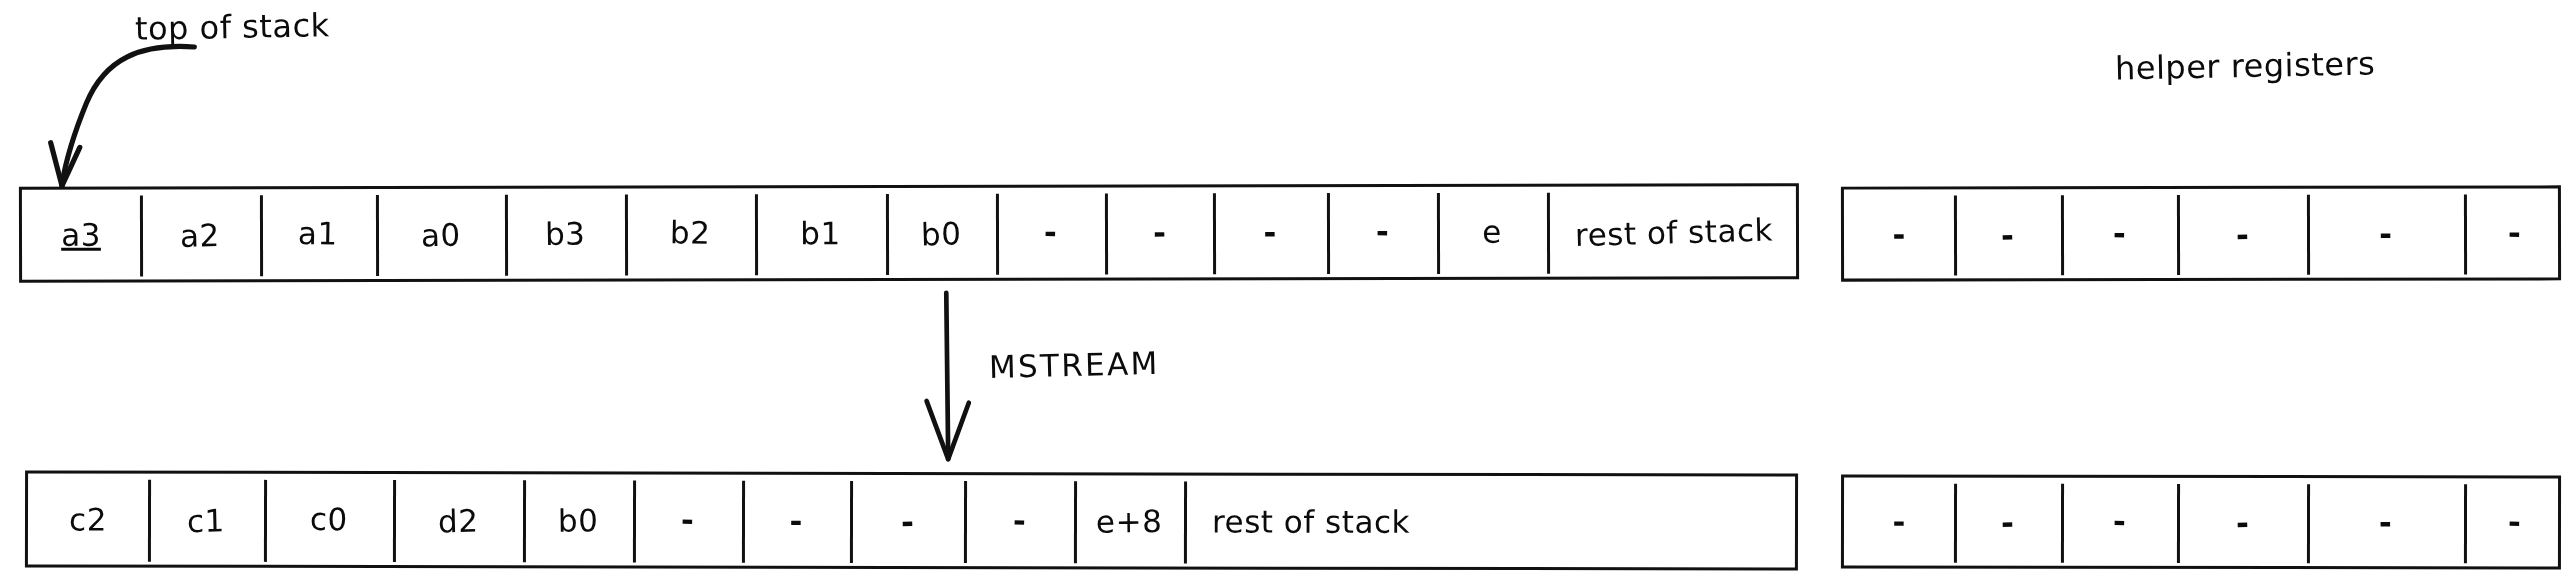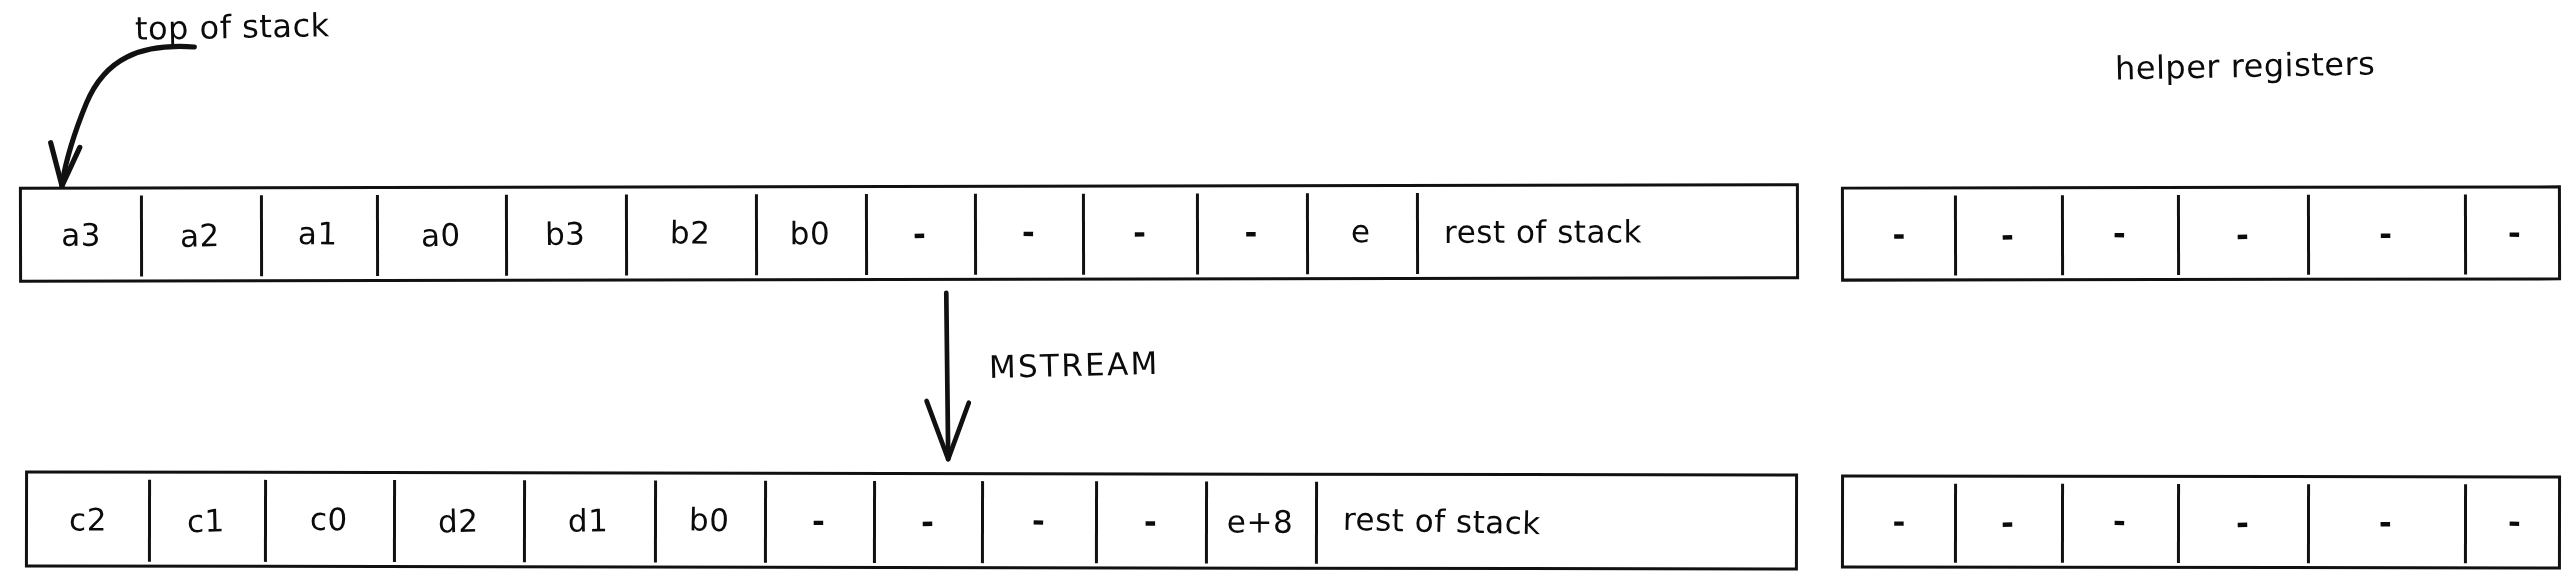--- a/index.html
+++ b/index.html
@@ -89,37 +89,40 @@
 
 <div id="canvas">
 
   <div class="hand annot" style="left:135px; top:7.5px;">top of stack</div>
 
   <div class="hand annot" style="left:2115px; top:47px;">helper registers</div>
 
   <div class="hand annot op" style="left:989px; top:347px;">MSTREAM</div>
 
   <div class="rowbox hand" id="stack-before" style="left:19px; top:185px; width:1780px; height:96px; transform: rotate(-0.12deg);">
-      <div class="cell hand" style="flex: 0 0 118px;">
+      <div class="cell hand" style="flex: 0 0 118px; text-decoration: underline;">
         <span class="txt">a3</span>
       </div>
       <div class="cell hand" style="flex: 0 0 120px;">
         <span class="txt">a2</span>
       </div>
       <div class="cell hand" style="flex: 0 0 116px;">
         <span class="txt">a1</span>
       </div>
       <div class="cell hand" style="flex: 0 0 129px;">
         <span class="txt">a0</span>
       </div>
       <div class="cell hand" style="flex: 0 0 120px; align-items: center;">
         <span class="txt">b3</span>
       </div>
       <div class="cell hand" style="flex: 0 0 130px;">
         <span class="txt">b2</span>
+      </div>
+      <div class="cell hand" style="flex: 0 0 131px;">
+        <span class="txt">b1</span>
       </div>
       <div class="cell hand" style="flex: 0 0 110px;">
         <span class="txt">b0</span>
       </div>
       <div class="cell hand dash" style="flex: 0 0 109px;">
         <span class="txt">-</span>
       </div>
       <div class="cell hand dash" style="flex: 0 0 108px;">
         <span class="txt">-</span>
       </div>
@@ -163,23 +166,20 @@
         <span class="txt">c2</span>
       </div>
       <div class="cell hand" style="flex: 0 0 116px;">
         <span class="txt">c1</span>
       </div>
       <div class="cell hand" style="flex: 0 0 129px;">
         <span class="txt">c0</span>
       </div>
       <div class="cell hand" style="flex: 0 0 130px;">
         <span class="txt">d2</span>
-      </div>
-      <div class="cell hand" style="flex: 0 0 131px;">
-        <span class="txt">d1</span>
       </div>
       <div class="cell hand" style="flex: 0 0 110px;">
         <span class="txt">b0</span>
       </div>
       <div class="cell hand dash" style="flex: 0 0 109px;">
         <span class="txt">-</span>
       </div>
       <div class="cell hand dash" style="flex: 0 0 108px;">
         <span class="txt">-</span>
       </div>

